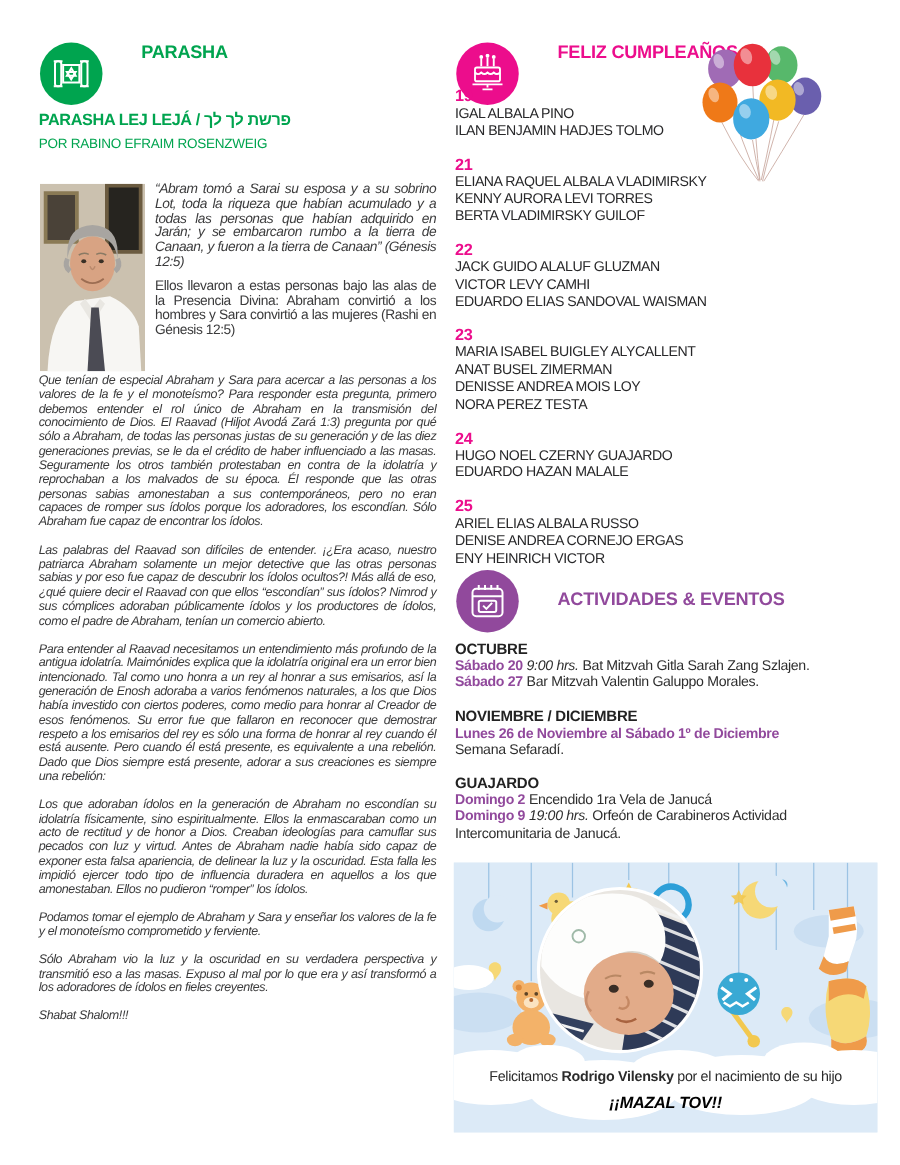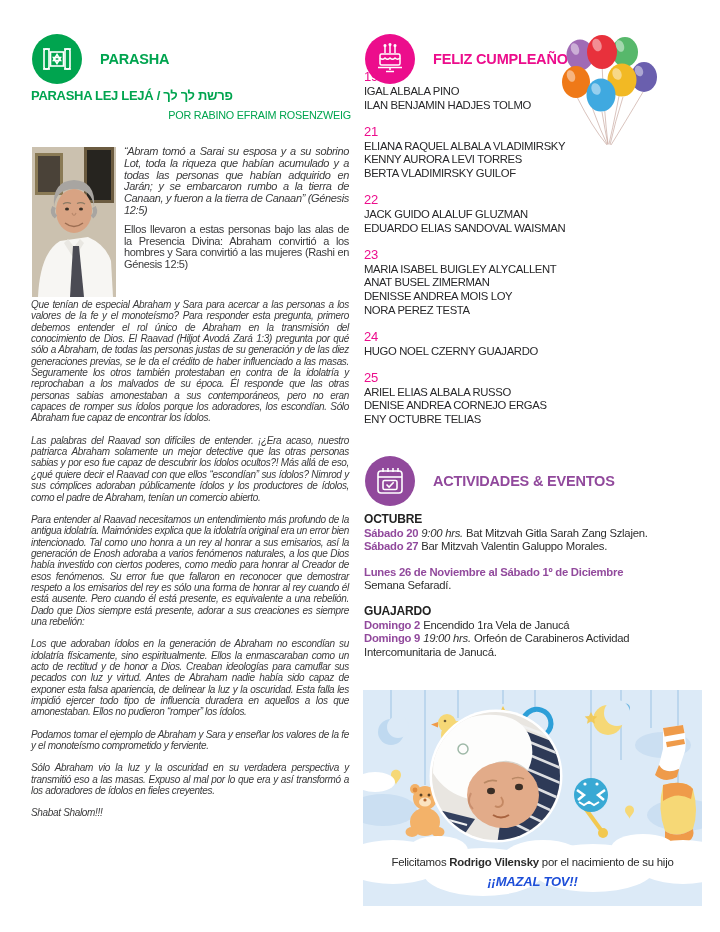--- a/index.html
+++ b/index.html
@@ -1,60 +1,60 @@
 <!DOCTYPE html>
 <html><head>
 <meta charset="utf-8">
 <style>
   html,body{margin:0;padding:0;background:#fff;}
   .page{position:relative;width:720px;height:932px;background:#ffffff;overflow:hidden;
         font-family:"Liberation Sans",sans-serif;color:#3b3b3c;}
 
   
-  .section-head{position:absolute;display:flex;align-items:center;gap:18px;}
+  .section-head{position:absolute;display:flex;gap:31px;}
   .circle-icon{width:50px;height:50px;border-radius:50%;display:flex;align-items:center;justify-content:center;flex:0 0 auto;}
   .head-label{font-weight:bold;font-size:14.5px;letter-spacing:-0.2px;}
 
   
   .parasha-title{position:absolute;left:31px;top:88px;width:320px;color:#00a44f;font-weight:bold;
                  font-size:13px;letter-spacing:-0.3px;}
-  .parasha-byline{position:absolute;left:31px;top:109px;width:320px;color:#00a44f;font-size:10.8px;letter-spacing:-0.2px;text-align:right;}
+  .parasha-byline{position:absolute;left:31px;top:109px;width:320px;color:#00a44f;font-size:10.8px;letter-spacing:-0.2px;}
   .rabbi-photo{position:absolute;left:32px;top:147px;width:84px;height:150px;}
   .quote-block{position:absolute;left:124px;top:146px;width:225px;text-align:justify;
                font-size:11px;line-height:11.8px;letter-spacing:-0.35px;color:#3b3b3c;}
   .quote-italic{font-style:italic;}
   .quote-plain{margin-top:7px;}
   .body-copy{position:absolute;left:31px;top:299px;width:318px;text-align:justify;
              font-size:10px;line-height:11.35px;letter-spacing:-0.33px;color:#3b3b3c;font-style:italic;}
   .body-copy p{margin:0 0 11px 0;}
   .closing{margin-top:0;}
 
   
   .balloons{position:absolute;left:552px;top:22px;width:165px;height:140px;}
   .bday-list{position:absolute;left:364px;top:69px;width:320px;}
   .bday-group{margin-bottom:11px;}
-  .bday-day{color:#ec0d8c;font-weight:normal;font-size:13px;line-height:15px;margin-bottom:1px;letter-spacing:-0.2px;}
+  .bday-day{color:#ec0d8c;font-weight:bold;font-size:13px;line-height:15px;margin-bottom:1px;letter-spacing:-0.2px;}
   .bday-name{font-size:11.3px;line-height:13.8px;letter-spacing:-0.35px;color:#28282a;}
 
   .events-list{position:absolute;left:364px;top:512px;width:336px;}
   .ev-section{margin-bottom:12px;}
   .ev-month{font-weight:bold;font-size:12px;line-height:14px;color:#222;letter-spacing:-0.2px;margin-bottom:1px;}
   .ev-line{font-size:11.3px;line-height:13.3px;letter-spacing:-0.25px;color:#2e2e2e;}
   .ev-date{color:#91499c;font-weight:bold;margin-right:3px;}
   .ev-date.block{display:block;}
   .ev-time{font-style:italic;margin-right:3px;}
 
   
   .baby-card{position:absolute;left:363px;top:690px;width:339px;height:216px;background:#dceaf7;overflow:hidden;}
   .baby-deco{position:absolute;left:0;top:0;width:339px;height:216px;}
   .baby-circle{position:absolute;left:64px;top:17px;width:138px;height:138px;}
   .baby-caption{position:absolute;left:0;top:166px;width:339px;text-align:center;font-size:11.4px;
                 letter-spacing:-0.25px;color:#2b2b2b;}
   .baby-caption b{letter-spacing:-0.2px;}
-  .mazal{position:absolute;left:0;top:184px;width:339px;text-align:center;color:#1d4ed8;
+  .mazal{position:absolute;left:0;top:184px;width:339px;text-align:center;color:#000000;
          font-weight:bold;font-style:italic;font-size:13px;letter-spacing:-0.2px;}
 </style>
 </head>
 <body>
 
 <div class="page">
 
   <div class="section-head" style="left:32px;top:34px;">
     <span class="circle-icon" style="background:#00a44f;">
       <svg width="32" height="32" viewBox="0 0 32 32">
@@ -175,67 +175,70 @@
     </div>
     <div class="bday-group">
       <div class="bday-day">21</div>
       <div class="bday-name">ELIANA RAQUEL ALBALA VLADIMIRSKY</div>
       <div class="bday-name">KENNY AURORA LEVI TORRES</div>
       <div class="bday-name">BERTA VLADIMIRSKY GUILOF</div>
     </div>
     <div class="bday-group">
       <div class="bday-day">22</div>
       <div class="bday-name">JACK GUIDO ALALUF GLUZMAN</div>
+      <div class="bday-name">VICTOR LEVY CAMHI</div>
       <div class="bday-name">EDUARDO ELIAS SANDOVAL WAISMAN</div>
     </div>
     <div class="bday-group">
       <div class="bday-day">23</div>
       <div class="bday-name">MARIA ISABEL BUIGLEY ALYCALLENT</div>
       <div class="bday-name">ANAT BUSEL ZIMERMAN</div>
       <div class="bday-name">DENISSE ANDREA MOIS LOY</div>
       <div class="bday-name">NORA PEREZ TESTA</div>
     </div>
     <div class="bday-group">
       <div class="bday-day">24</div>
       <div class="bday-name">HUGO NOEL CZERNY GUAJARDO</div>
+      <div class="bday-name">EDUARDO HAZAN MALALE</div>
     </div>
     <div class="bday-group">
       <div class="bday-day">25</div>
       <div class="bday-name">ARIEL ELIAS ALBALA RUSSO</div>
       <div class="bday-name">DENISE ANDREA CORNEJO ERGAS</div>
-      <div class="bday-name">ENY OCTUBRE TELIAS</div>
+      <div class="bday-name">ENY HEINRICH VICTOR</div>
     </div>
   </div>
 
   <div class="section-head" style="left:365px;top:456px;">
     <span class="circle-icon" style="background:#91499c;">
       <svg width="32" height="32" viewBox="0 0 32 32">
         <g stroke="#fff" stroke-width="1.6" fill="none">
           <rect x="4" y="6" width="24" height="22" rx="3"></rect>
           <line x1="4" y1="12" x2="28" y2="12"></line>
           <path d="M9 3 v4 M14 3 v4 M19 3 v4 M24 3 v4"></path>
           <rect x="9" y="15.5" width="14" height="9" rx="1.5"></rect>
           <path d="M12.5 19.5 l2.6 2.6 l4.6 -4.8"></path>
         </g>
       </svg>
     </span>
-    <span class="head-label" style="color:#91499c;">ACTIVIDADES &amp; EVENTOS</span>
+    <span class="head-label" style="color:#91499c;margin-top:16px;">ACTIVIDADES &amp; EVENTOS</span>
   </div>
 
   <div class="events-list">
     <div class="ev-section">
       <div class="ev-month">OCTUBRE</div>
       <div class="ev-line">
         <span class="ev-date">Sábado 20</span><span class="ev-time">9:00 hrs.</span><span>Bat Mitzvah Gitla Sarah Zang Szlajen.</span>
       </div>
       <div class="ev-line">
         <span class="ev-date">Sábado 27</span><span>Bar Mitzvah Valentin Galuppo Morales.</span>
       </div>
     </div>
     <div class="ev-section">
+      <div class="ev-month">NOVIEMBRE / DICIEMBRE</div>
       <div class="ev-line">
         <span class="ev-date block">Lunes 26 de Noviembre al Sábado 1º de Diciembre</span><span>Semana Sefaradí.</span>
       </div>
     </div>
     <div class="ev-section">
       <div class="ev-month">GUAJARDO</div>
       <div class="ev-line">
         <span class="ev-date">Domingo 2</span><span>Encendido 1ra Vela de Janucá</span>
       </div>
       <div class="ev-line">

